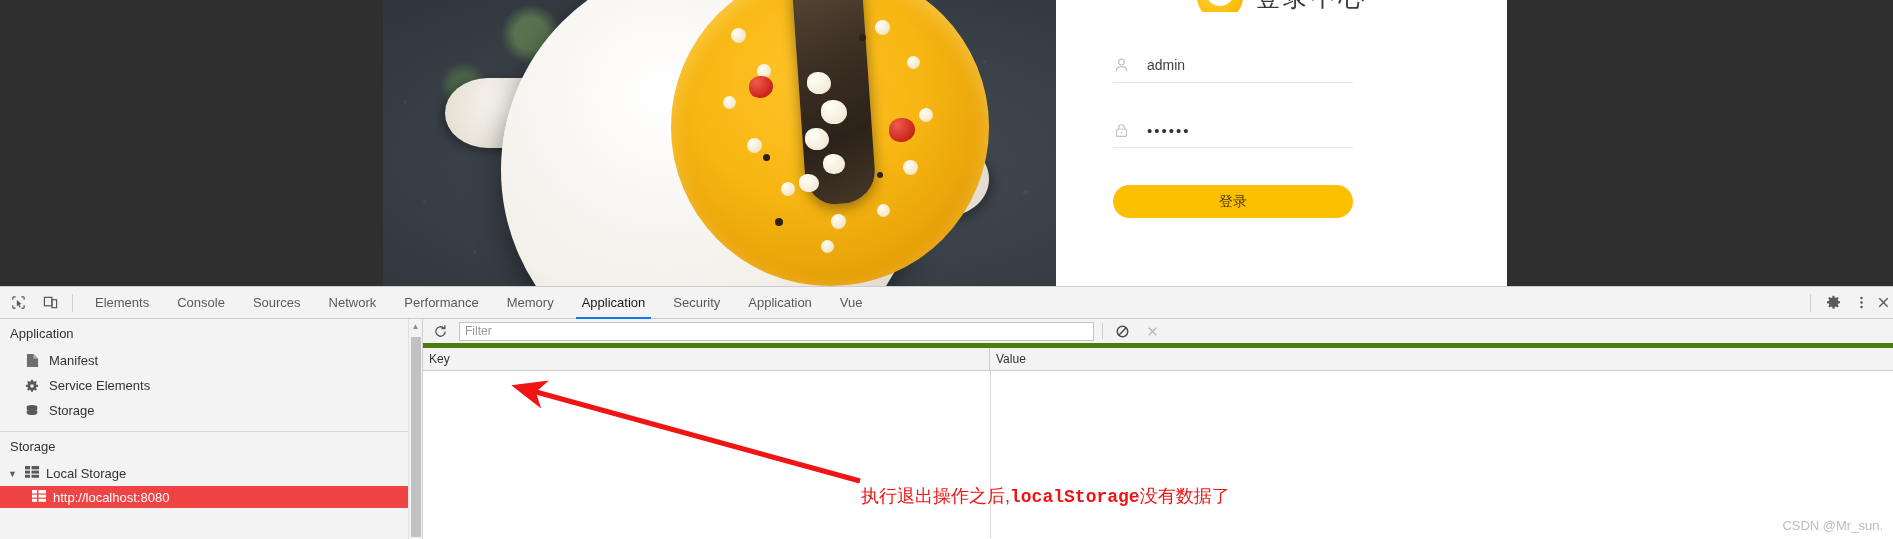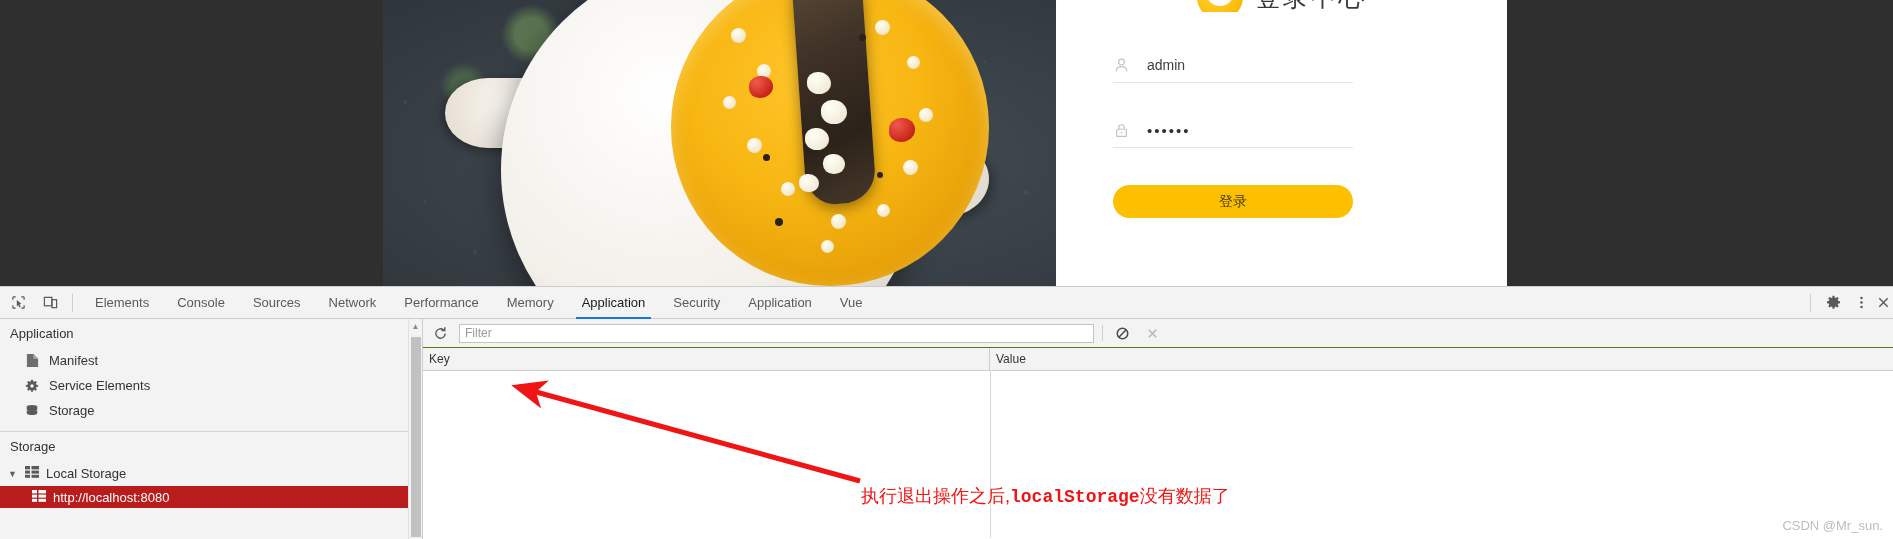--- a/index.html
+++ b/index.html
@@ -161,35 +161,35 @@
   .sb-item .ico { width:16px; height:16px; display:flex; align-items:center; justify-content:center; }
   .sb-sep { height:1px; background:#d4d4d4; margin:8px 0 0 0; }
   .sb-tree-item {
     display:flex; align-items:center; gap:7px;
     height:25px; padding-left:8px; font-size:13px; color:#333; cursor:pointer;
   }
   .sb-tree-child {
     display:flex; align-items:center; gap:7px;
     height:22px; padding-left:32px; font-size:13px; cursor:pointer;
   }
-  .sb-tree-child.selected { background:#b91c1c; color:#fff; }
+  .sb-tree-child.selected { background:#ef4444; color:#fff; }
   .caret { font-size:9px; color:#5f5f5f; width:10px; }
 
   .sb-scrollbar {
     position:absolute; right:0; top:0; width:14px; height:220px; background:#f3f3f3;
     border-left:1px solid #e0e0e0; cursor:pointer;
   }
   .sb-scroll-up { height:14px; display:flex; align-items:center; justify-content:center;
     font-size:8px; color:#8a8a8a; }
   .sb-thumb { position:absolute; left:2px; top:18px; width:10px; height:200px; background:#c1c1c1; }
 
   
   .dt-main { flex:1; height:220px; background:#fff; position:relative; }
   .filterbar {
-    height:29px; background:#f3f3f3; border-bottom:1px solid #4d7c0f;
+    height:29px; background:#f3f3f3; border-bottom:5px solid #4d7c0f;
     display:flex; align-items:center; padding:0 6px; gap:8px;
   }
   .refresh-btn { width:22px; height:22px; display:flex; align-items:center; justify-content:center; cursor:pointer; }
   .filter-input {
     flex:0 0 635px; height:19px; border:1px solid #c4c4c4; background:#fff;
     font-size:12px; padding:0 5px; color:#333;
     font-family:"Liberation Sans","DejaVu Sans",sans-serif;
   }
   .filter-input::placeholder { color:#9a9a9a; }
   .fb-div { width:1px; height:16px; background:#cfcfcf; }

